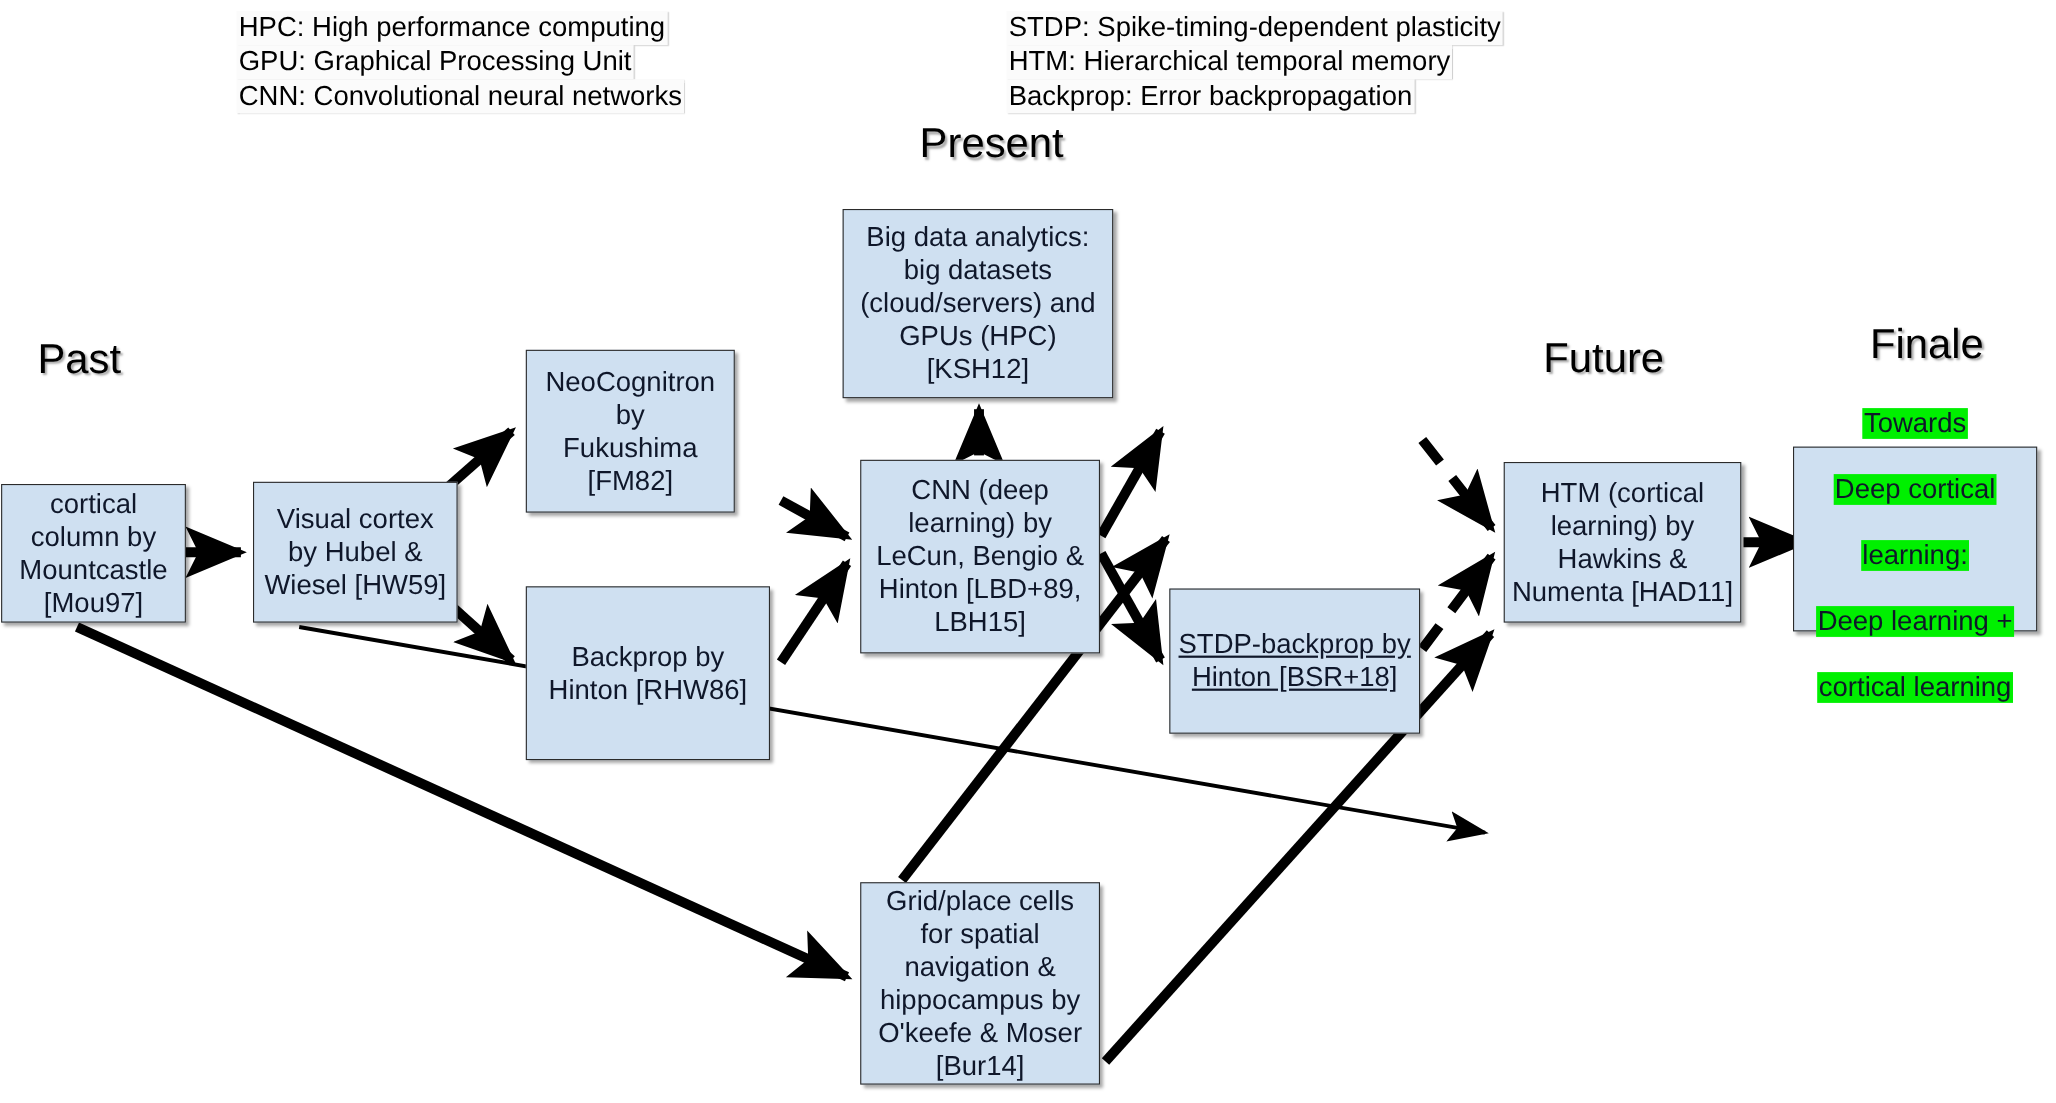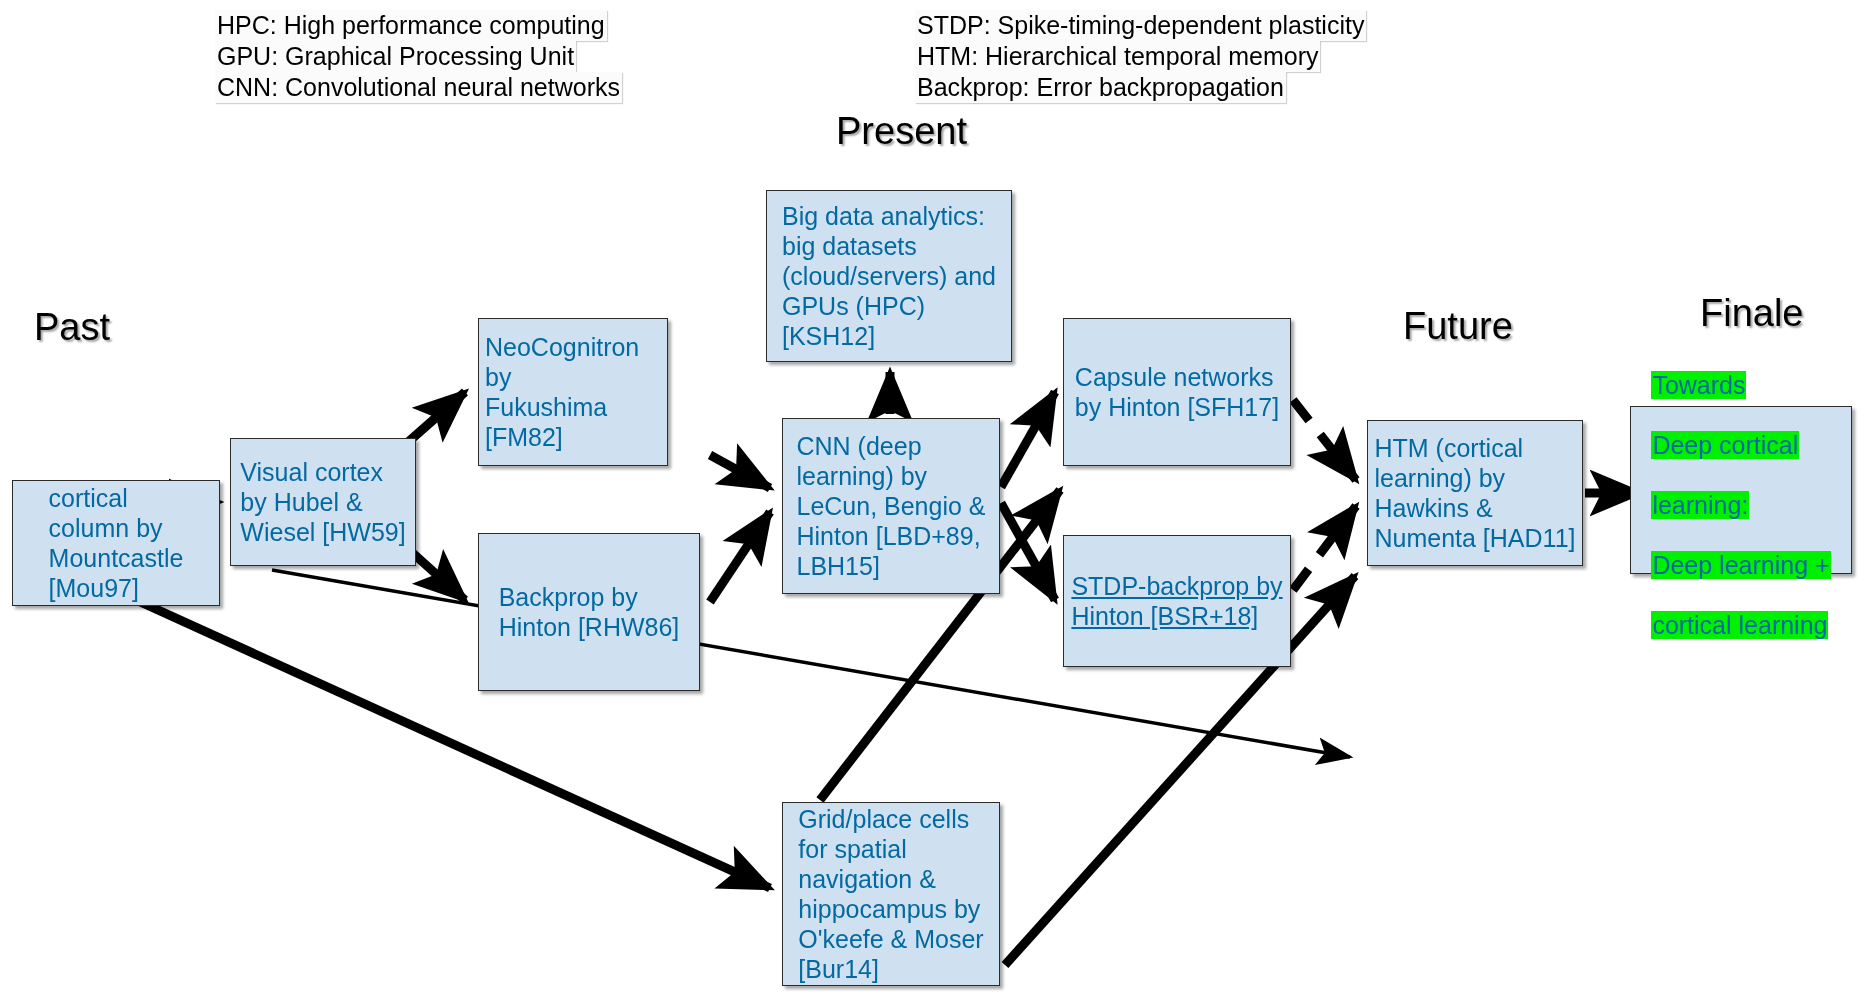--- a/index.html
+++ b/index.html
@@ -43,24 +43,24 @@
     color: #000000;
     text-shadow: 2px 2px 2px rgba(0,0,0,0.35);
     white-space: nowrap;
   }
   .node {
     position: absolute;
     box-sizing: border-box;
     background: #cfe0f1;
     border: 1.5px solid #2b2b2b;
     box-shadow: 3px 3px 3px rgba(0,0,0,0.35);
-    color: #0369a1;
+    color: #0f172a;
     font-size: 25px;
     line-height: 30px;
-    text-align: left;
+    text-align: center;
     display: flex;
     align-items: center;
     justify-content: center;
     padding: 20px 6px;
     z-index: 5;
   }
   .node .txt { white-space: pre-line; }
   .node-finale .txt span {
     background: #00f000;
     box-decoration-break: clone;
@@ -124,21 +124,21 @@
     <div><span class="lline">STDP: Spike-timing-dependent plasticity</span></div>
     <div><span class="lline">HTM: Hierarchical temporal memory</span></div>
     <div><span class="lline">Backprop: Error backpropagation</span></div>
   </div>
 
   <div class="era-label" style="left:34px; top:306px;">Past</div>
   <div class="era-label" style="left:820px; top:110px;margin-left:16px;">Present</div>
   <div class="era-label" style="left:1403px; top:305px;">Future</div>
   <div class="era-label" style="left:1700px; top:292px;">Finale</div>
 
-  <div class="node" style="left:12px; top:440px; width:208px; height:126px;margin-top:40px;">
+  <div class="node" style="left:1px; top:440px; width:168px; height:126px;">
     <span class="txt">cortical
 column by
 Mountcastle
 [Mou97]</span>
   </div>
 
   <div class="node" style="left:230px; top:438px; width:186px; height:128px;">
     <span class="txt">Visual cortex
 by Hubel &amp;
 Wiesel [HW59]</span>
@@ -163,24 +163,20 @@
   </div>
 
   <div class="node" style="left:782px; top:418px; width:218px; height:176px;">
     <span class="txt">CNN (deep
 learning) by
 LeCun, Bengio &amp;
 Hinton [LBD+89,
 LBH15]</span>
   </div>
 
-  <div class="node" style="left:1063px; top:318px; width:228px; height:148px;">
-    <span class="txt">Capsule networks
-by Hinton [SFH17]</span>
-  </div>
 
   <div class="node" style="left:1063px; top:535px; width:228px; height:132px;text-decoration:underline;">
     <span class="txt">STDP-backprop by
 Hinton [BSR+18]</span>
   </div>
 
   <div class="node" style="left:782px; top:802px; width:218px; height:184px;">
     <span class="txt">Grid/place cells
 for spatial
 navigation &amp;

